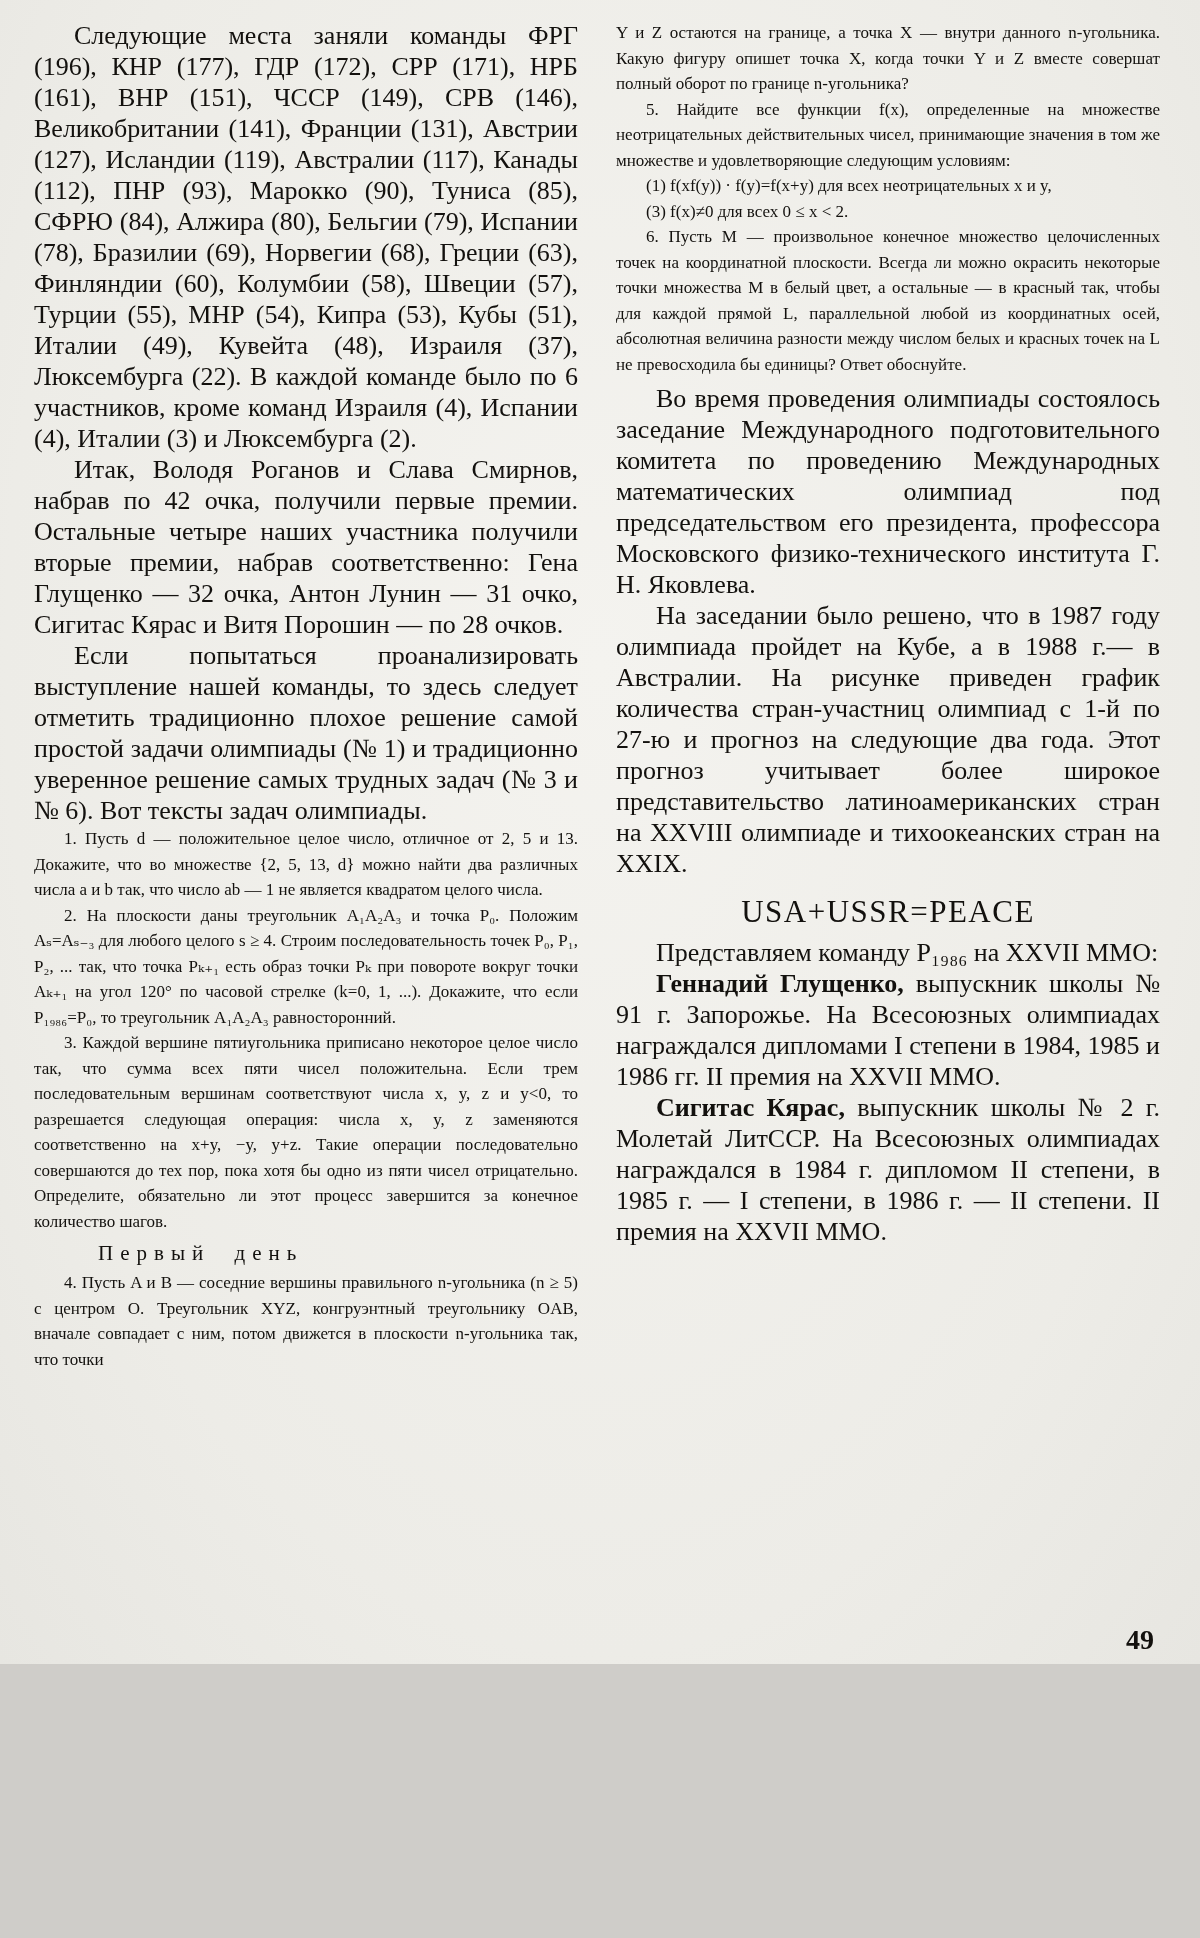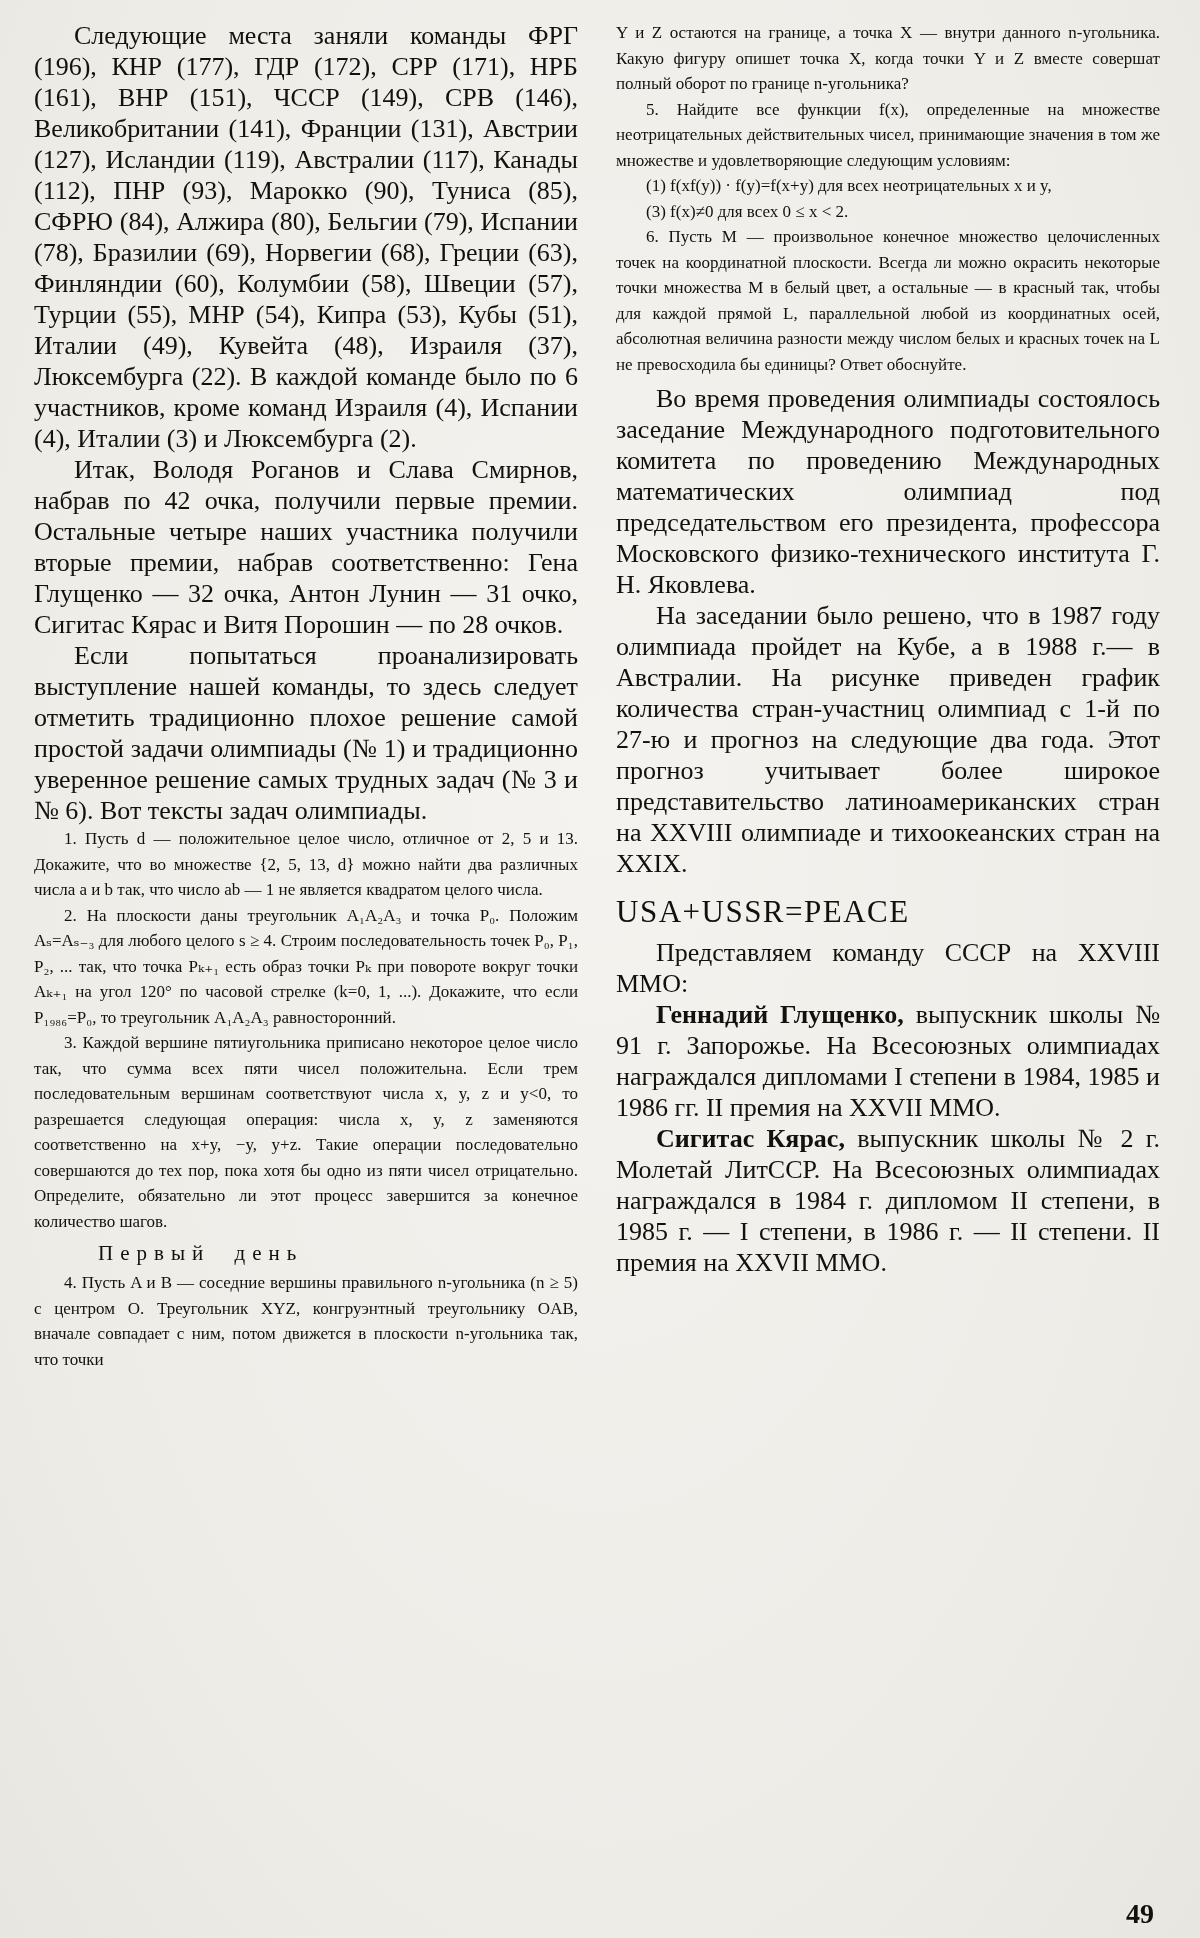--- a/index.html
+++ b/index.html
@@ -1,19 +1,19 @@
 <!DOCTYPE html>
 <html lang="ru"><head>
 <meta charset="utf-8">
 <style>
   * { margin:0; padding:0; box-sizing:border-box; }
   html, body { background:#cfcdc9; }
   .page {
     width:1200px;
-    height:1938px;
+    height:1664px;
     margin:0 auto;
     background:#f0efeb;
     background-image:radial-gradient(ellipse at 50% 40%, #f4f3ef 0%, #edecE7 70%, #e7e6e1 100%);
     color:#13110e;
     font-family:"Liberation Serif","DejaVu Serif",serif;
     position:relative;
     padding:20px 40px 30px 34px;
     overflow:hidden;
   }
   .columns { display:flex; gap:38px; }
@@ -40,21 +40,21 @@
     word-spacing:12px;
     padding-left:64px;
     margin:6px 0 4px;
     font-weight:500;
     white-space:nowrap;
   }
   .gap-top { margin-top:6px; }
   .rebus {
     font-size:31px;
     line-height:38px;
-    text-align:left;
+    text-align:center;
     margin:14px 0 6px;
     letter-spacing:1.5px;
     font-weight:500;
   }
   .member b { font-weight:bold; }
   .page-number {
     position:absolute;
     right:46px;
     bottom:8px;
     font-size:28px;
@@ -85,21 +85,21 @@
       <p class="task">5. Найдите все функции f(x), определенные на множестве неотрицательных действительных чисел, принимающие значения в том же множестве и удовлетворяющие следующим условиям:</p>
       <p class="task">(1) f(xf(y)) · f(y)=f(x+y) для всех неотрицательных x и y,</p>
       <p class="task">(3) f(x)≠0 для всех 0 ≤ x &lt; 2.</p>
       <p class="task">6. Пусть M — произвольное конечное множество целочисленных точек на координатной плоскости. Всегда ли можно окрасить некоторые точки множества M в белый цвет, а остальные — в красный так, чтобы для каждой прямой L, параллельной любой из координатных осей, абсолютная величина разности между числом белых и красных точек на L не превосходила бы единицы? Ответ обоснуйте.</p>
 
       <p class="body gap-top">Во время проведения олимпиады состоялось заседание Международного подготовительного комитета по проведению Международных математических олимпиад под председательством его президента, профессора Московского физико-технического института Г. Н. Яковлева.</p>
       <p class="body">На заседании было решено, что в 1987 году олимпиада пройдет на Кубе, а в 1988 г.— в Австралии. На рисунке приведен график количества стран-участниц олимпиад с 1-й по 27-ю и прогноз на следующие два года. Этот прогноз учитывает более широкое представительство латиноамериканских стран на XXVIII олимпиаде и тихоокеанских стран на XXIX.</p>
 
       <div class="rebus">USA+USSR=PEACE</div>
 
-      <p class="body">Представляем команду СССР на XXVIII ММО:</p>
+      <p class="body">Представляем команду P₁₉₈₆ на XXVII ММО:</p>
 
       <p class="body member"><b>Геннадий Глущенко,</b><span> выпускник школы № 91 г. Запорожье. На Всесоюзных олимпиадах награждался дипломами I степени в 1984, 1985 и 1986 гг. II премия на XXVII ММО.</span></p>
 
       <p class="body member"><b>Сигитас Кярас,</b><span> выпускник школы № 2 г. Молетай ЛитССР. На Всесоюзных олимпиадах награждался в 1984 г. дипломом II степени, в 1985 г. — I степени, в 1986 г. — II степени. II премия на XXVII ММО.</span></p>
     </div>
 
   </div>
 
   <div class="page-number">49</div>
 </div>

